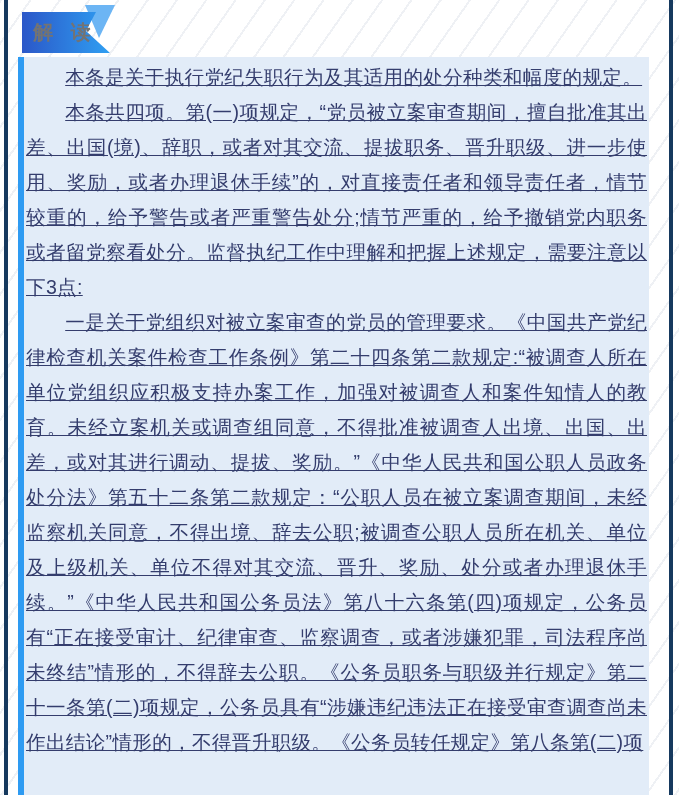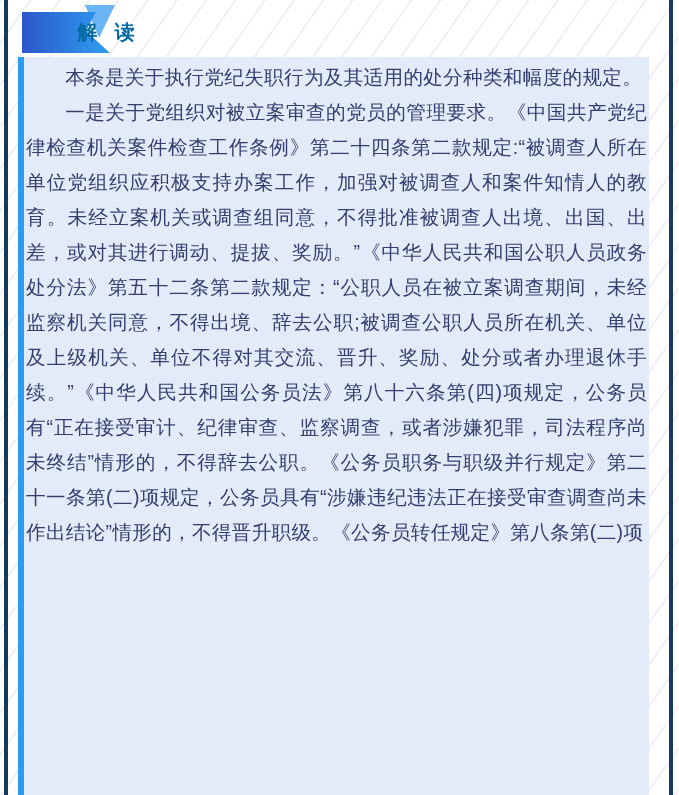--- a/index.html
+++ b/index.html
@@ -17,40 +17,41 @@
     position: absolute; top: 0; bottom: 0; width: 4px;
     background: var(--navy, #16395e);
   }
   .frame-rule.left  { left: 4px; }
   .frame-rule.right { left: 669px; }
 
   .badge { position: absolute; left: 22px; top: 3px; width: 100px; height: 54px; }
   .badge svg { position: absolute; left: 0; top: 0; width: 100%; height: 100%; }
   .badge-label {
     position: absolute; left: 10px; top: 16px; width: 66px;
-    text-align: center; color: #0369a1; font-weight: bold;
-    font-size: 20px; letter-spacing: 6px; white-space: nowrap; margin-left: 44px;
+    text-align: center; color: #737373; font-weight: bold;
+    font-size: 20px; letter-spacing: 6px; white-space: nowrap;
   }
 
   .content-panel {
     position: absolute; left: 18px; top: 57px;
     width: 631px; height: 738px;
     background: var(--content_bg, #e2ecf8);
     border-left: 6px solid var(--accent, #2e9bf2);
     padding: 3px 2px 0 2px;
     overflow: hidden;
   }
   .para {
     font-size: 19.6px;
     line-height: 35px;
     letter-spacing: 0.3px;
     color: var(--text, #343d6d);
     text-align: justify;
     text-justify: inter-character;
     text-indent: 2em;
+    text-decoration: underline;
   }
 </style>
 </head>
 <body>
 
 <div class="frame-rule left"></div>
 <div class="frame-rule right"></div>
 
 <div class="badge">
   <svg viewBox="0 0 100 54" preserveAspectRatio="none">
@@ -62,15 +63,16 @@
     </defs>
     <polygon points="63,2 93,2 77,35" fill="#6cb5f4"></polygon>
     <polygon points="0,9 74,9 64,28 88,50 0,50" fill="url(#ribbonGrad)"></polygon>
   </svg>
   <span class="badge-label">解 读</span>
 </div>
 
 <div class="content-panel">
   <div>
       <p class="para">本条是关于执行党纪失职行为及其适用的处分种类和幅度的规定。</p>
+      <p class="para">本条共四项。第(一)项规定，“党员被立案审查期间，擅自批准其出差、出国(境)、辞职，或者对其交流、提拔职务、晋升职级、进一步使用、奖励，或者办理退休手续”的，对直接责任者和领导责任者，情节较重的，给予警告或者严重警告处分;情节严重的，给予撤销党内职务或者留党察看处分。监督执纪工作中理解和把握上述规定，需要注意以下3点:</p>
       <p class="para">一是关于党组织对被立案审查的党员的管理要求。《中国共产党纪律检查机关案件检查工作条例》第二十四条第二款规定:“被调查人所在单位党组织应积极支持办案工作，加强对被调查人和案件知情人的教育。未经立案机关或调查组同意，不得批准被调查人出境、出国、出差，或对其进行调动、提拔、奖励。”《中华人民共和国公职人员政务处分法》第五十二条第二款规定：“公职人员在被立案调查期间，未经监察机关同意，不得出境、辞去公职;被调查公职人员所在机关、单位及上级机关、单位不得对其交流、晋升、奖励、处分或者办理退休手续。”《中华人民共和国公务员法》第八十六条第(四)项规定，公务员有“正在接受审计、纪律审查、监察调查，或者涉嫌犯罪，司法程序尚未终结”情形的，不得辞去公职。《公务员职务与职级并行规定》第二十一条第(二)项规定，公务员具有“涉嫌违纪违法正在接受审查调查尚未作出结论”情形的，不得晋升职级。《公务员转任规定》第八条第(二)项</p>
     </div>
 </div>
 
 </body></html>

